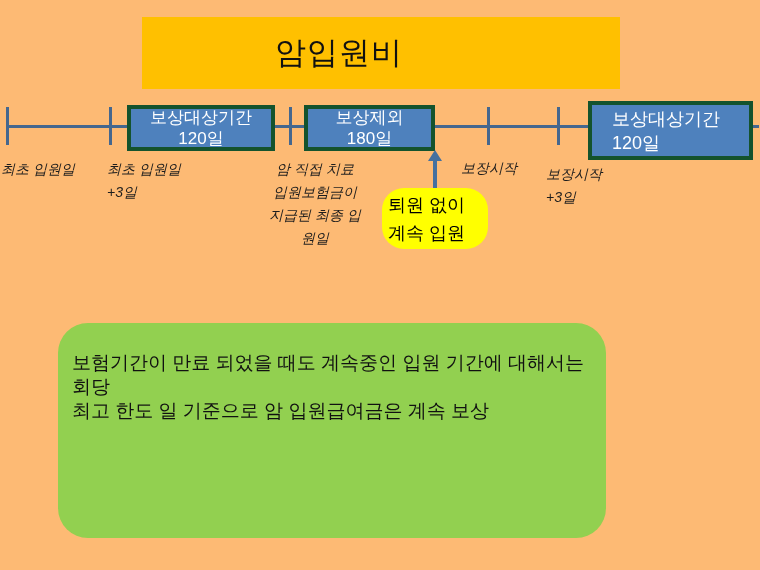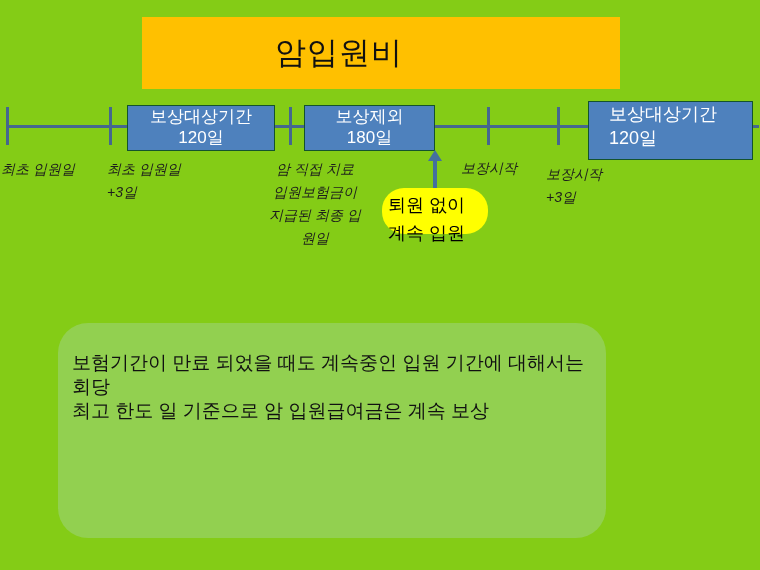--- a/index.html
+++ b/index.html
@@ -3,21 +3,21 @@
 <meta charset="utf-8">
 <style>
   * { margin: 0; padding: 0; box-sizing: border-box; }
   html, body { background: #ffffff; }
   body { font-family: "Liberation Sans", "DejaVu Sans", sans-serif; }
 
   .stage {
     position: relative;
     width: 760px;
     height: 570px;
-    background: #84cc16;
+    background: #fdba74;
     overflow: hidden;
   }
 
   
   .banner {
     position: absolute;
     left: 142px; top: 17px;
     width: 478px; height: 72px;
     background: #FFC000;
     display: flex;
@@ -47,27 +47,28 @@
   .tick.t1 { left: 6px; }
   .tick.t2 { left: 109px; }
   .tick.t3 { left: 289px; }
   .tick.t4 { left: 487px; }
   .tick.t5 { left: 557px; }
 
   
   .period-box {
     position: absolute;
     background: #4E81BD;
-    border: 1px solid #14532d;
+    border: 4px solid #14532d;
     color: #ffffff;
     text-align: center;
     font-size: 17px;
     line-height: 21px;
     display: flex;
     flex-direction: column;
+    justify-content: center;
   }
   .period-box.b1 { left: 127px; top: 105px; width: 148px; height: 46px; }
   .period-box.b2 { left: 304px; top: 105px; width: 131px; height: 46px; }
   .period-box.b3 {
     left: 588px; top: 101px; width: 165px; height: 59px;
     text-align: left; padding-left: 20px;
     font-size: 18px; line-height: 24px;
   }
 
   
@@ -98,21 +99,21 @@
     position: absolute;
     left: 433px; top: 160px;
     width: 4px; height: 29px;
     background: #44709F;
   }
 
   
   .callout {
     position: absolute;
     left: 382px; top: 188px;
-    width: 106px; height: 46px;
+    width: 106px; height: 61px;
     background: #FFFF00;
     font-size: 18px;
     line-height: 28px;
     color: #000000;
     padding: 3px 0 0 6px;
     white-space: pre-line;
     border-radius: 22px;
   }
 
   

